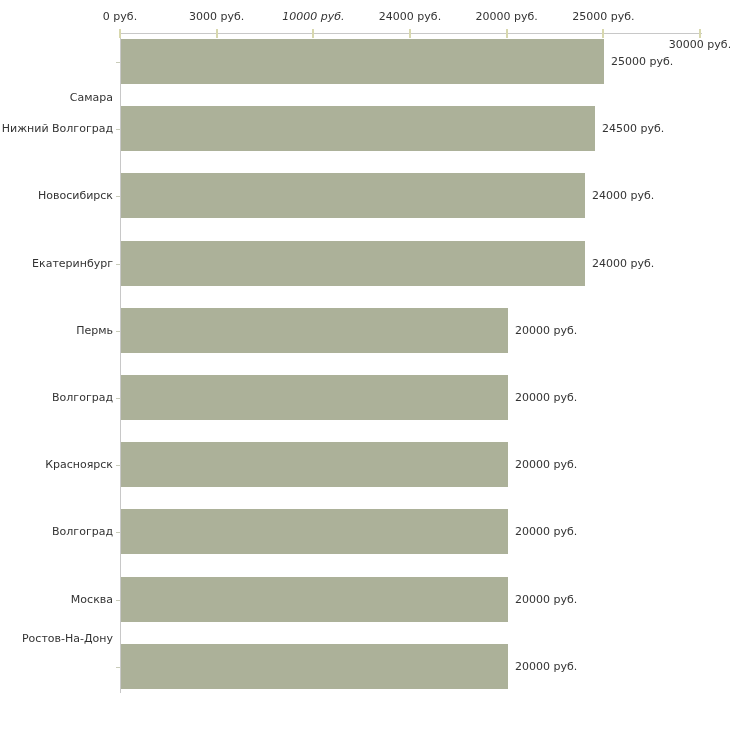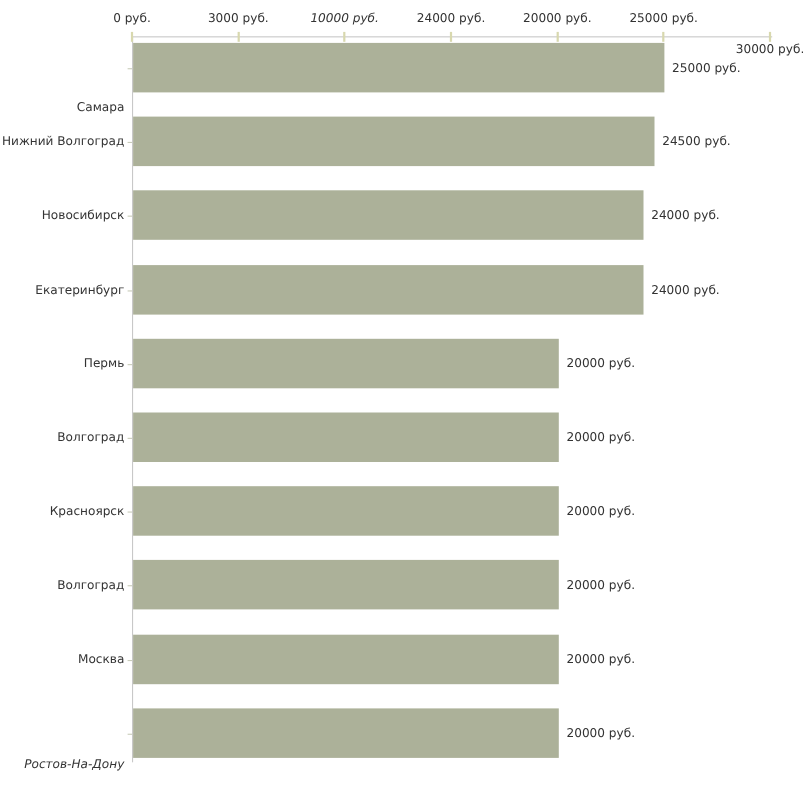--- a/index.html
+++ b/index.html
@@ -116,16 +116,16 @@
       <div class="bar" style="left: 121px; top: 509px; width: 387px; background: rgb(172, 177, 153);"></div>
       <div class="cat-tick" style="left: 116px; top: 532px; background: rgb(201, 204, 186);"></div>
       <div class="cat-label" style="right: 617px; top: 525px;">Волгоград</div>
       <div class="value-label" style="left: 515px; top: 525px;">20000 руб.</div>
       <div class="bar" style="left: 121px; top: 577px; width: 387px; background: rgb(172, 177, 153);"></div>
       <div class="cat-tick" style="left: 116px; top: 600px; background: rgb(201, 204, 186);"></div>
       <div class="cat-label" style="right: 617px; top: 593px;">Москва</div>
       <div class="value-label" style="left: 515px; top: 593px;">20000 руб.</div>
       <div class="bar" style="left: 121px; top: 644px; width: 387px; background: rgb(172, 177, 153);"></div>
       <div class="cat-tick" style="left: 116px; top: 667px; background: rgb(201, 204, 186);"></div>
-      <div class="cat-label" style="right: 617px; top: 688px; font-style: italic;">Ростов-На-Дону</div>
+      <div class="cat-label" style="right: 617px; top: 632px;">Ростов-На-Дону</div>
       <div class="value-label" style="left: 515px; top: 660px;">20000 руб.</div>
     </div>
 </div>
 
 </body></html>

